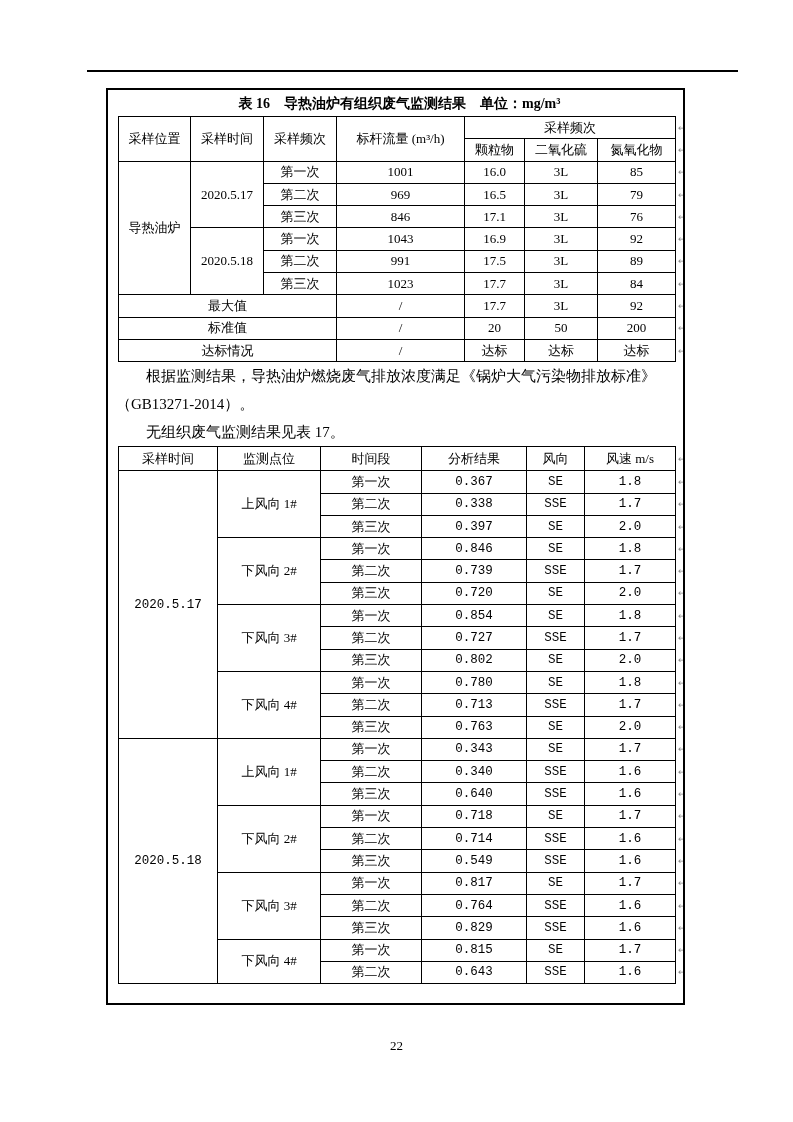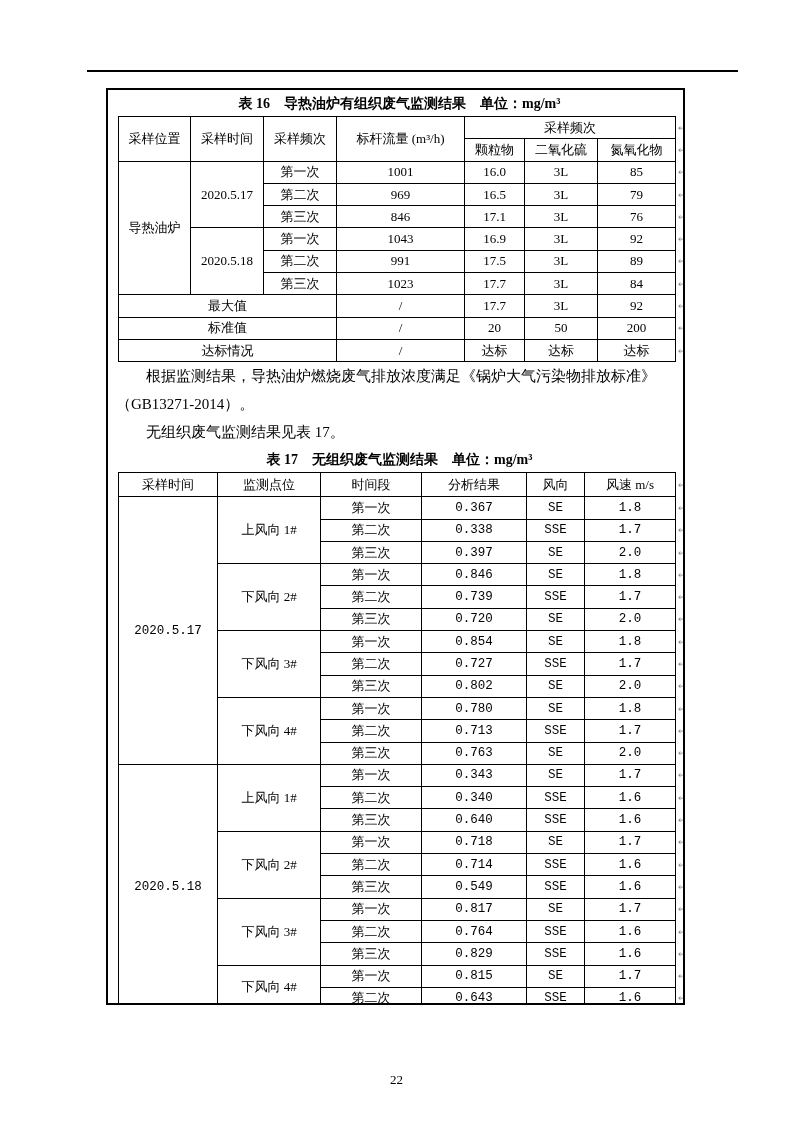--- a/index.html
+++ b/index.html
@@ -28,21 +28,21 @@
            overflow:hidden; white-space:nowrap; }
   .t17 thead th { height:24px; }
   .pilcrow { border:none !important; color:#8a8a8a; font-size:9px;
              text-align:left; padding-left:2px; }
   .mono { font-family:"Liberation Mono", monospace; font-size:12.5px; }
 
   .notes { font-size:15px; line-height:28px; margin-top:0; white-space:nowrap; }
   .notes .indent { padding-left:30px; }
 
   .page-number { position:absolute; top:1038px; left:0; width:100%;
-                 text-align:center; font-size:13px;margin-top:34px; }
+                 text-align:center; font-size:13px; }
 </style>
 </head>
 <body>
 
 <div class="page">
 
   <div class="header-rule"></div>
 
   <div class="content-box">
 
@@ -155,23 +155,20 @@
           </tr>
         </tbody>
     </table>
 
     <div class="notes">
       <div class="indent">根据监测结果，导热油炉燃烧废气排放浓度满足《锅炉大气污染物排放标准》</div>
       <div>（GB13271-2014）。</div>
       <div class="indent">无组织废气监测结果见表 17。</div>
     </div>
 
-    <div class="tbl-title">
-      <span>表 17</span><span class="gap"></span><span>无组织废气监测结果</span><span class="gap"></span><span>单位：mg/m³</span>
-    </div>
 
     <table class="t17">
       <colgroup>
         <col style="width:99px">
           <col style="width:103px">
           <col style="width:101px">
         <col style="width:105px">
           <col style="width:58px">
           <col style="width:91px">
         <col style="width:12px">

